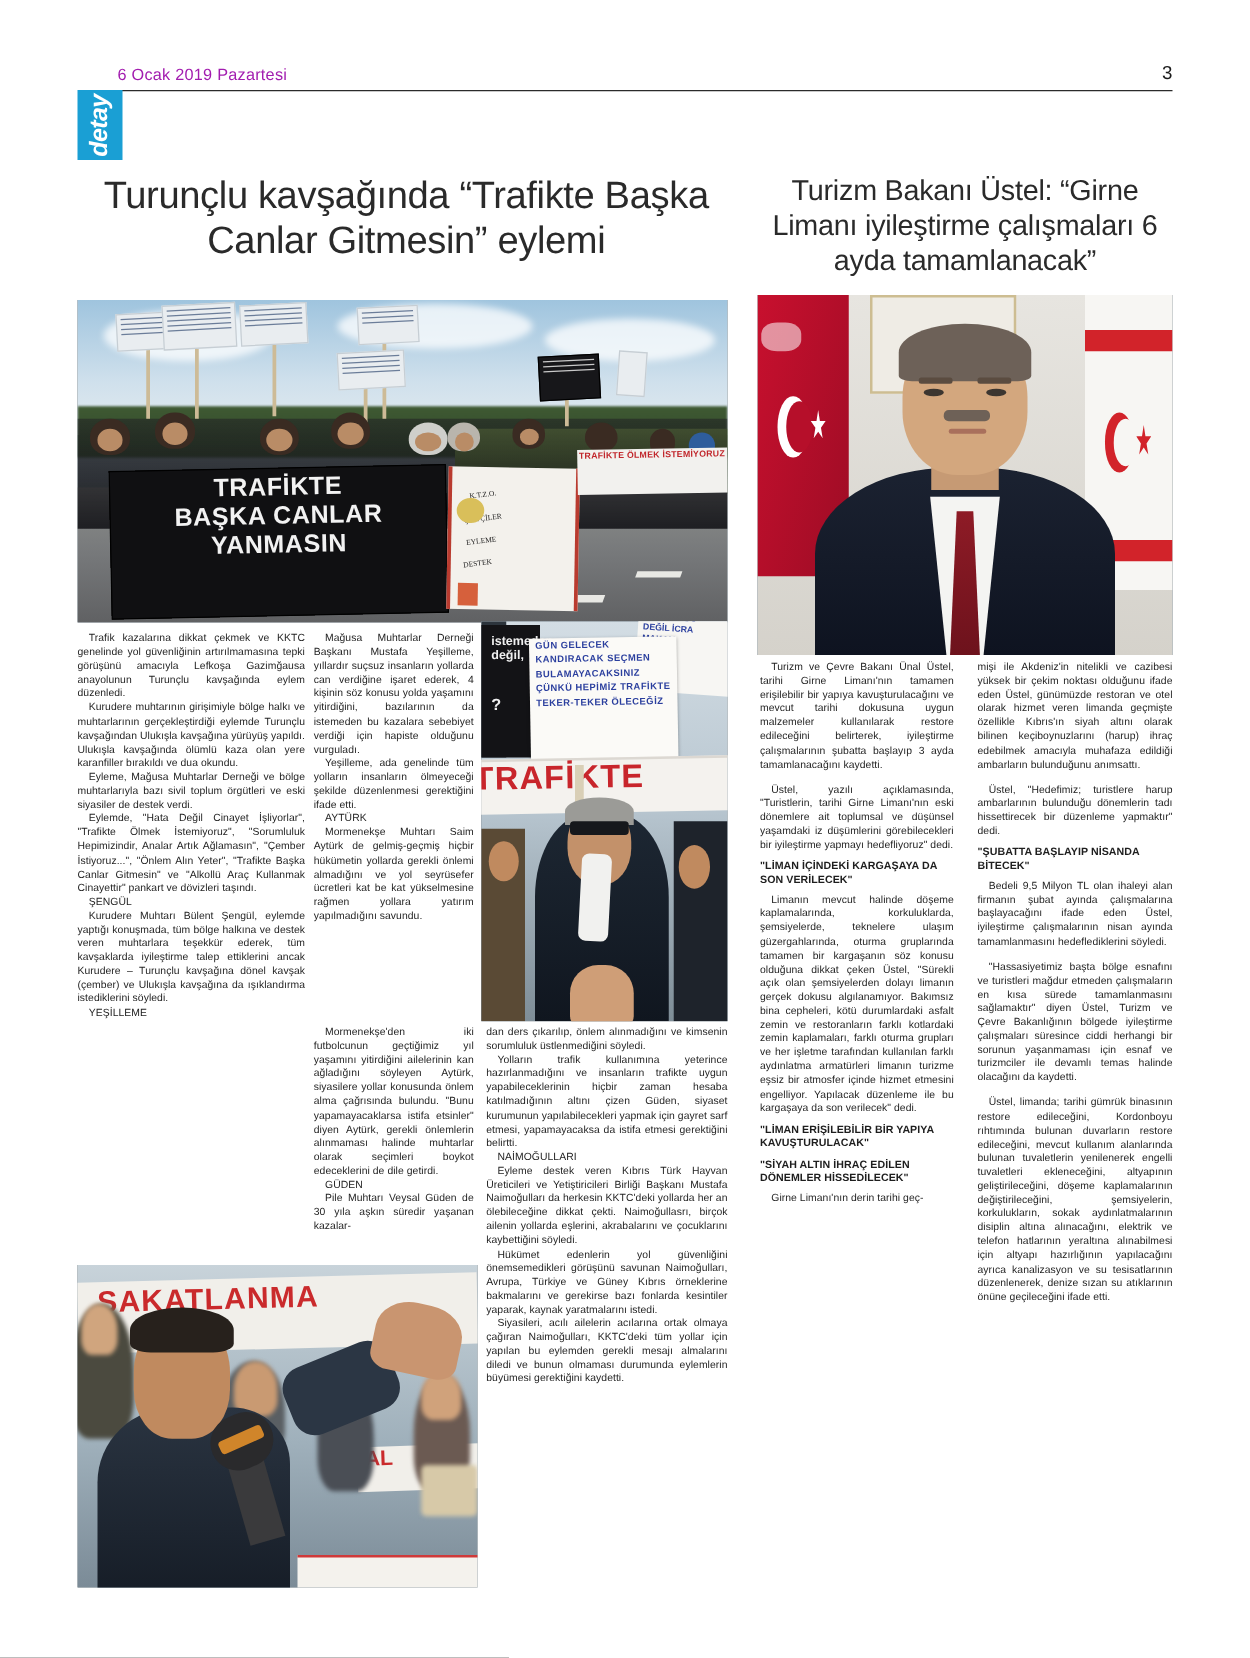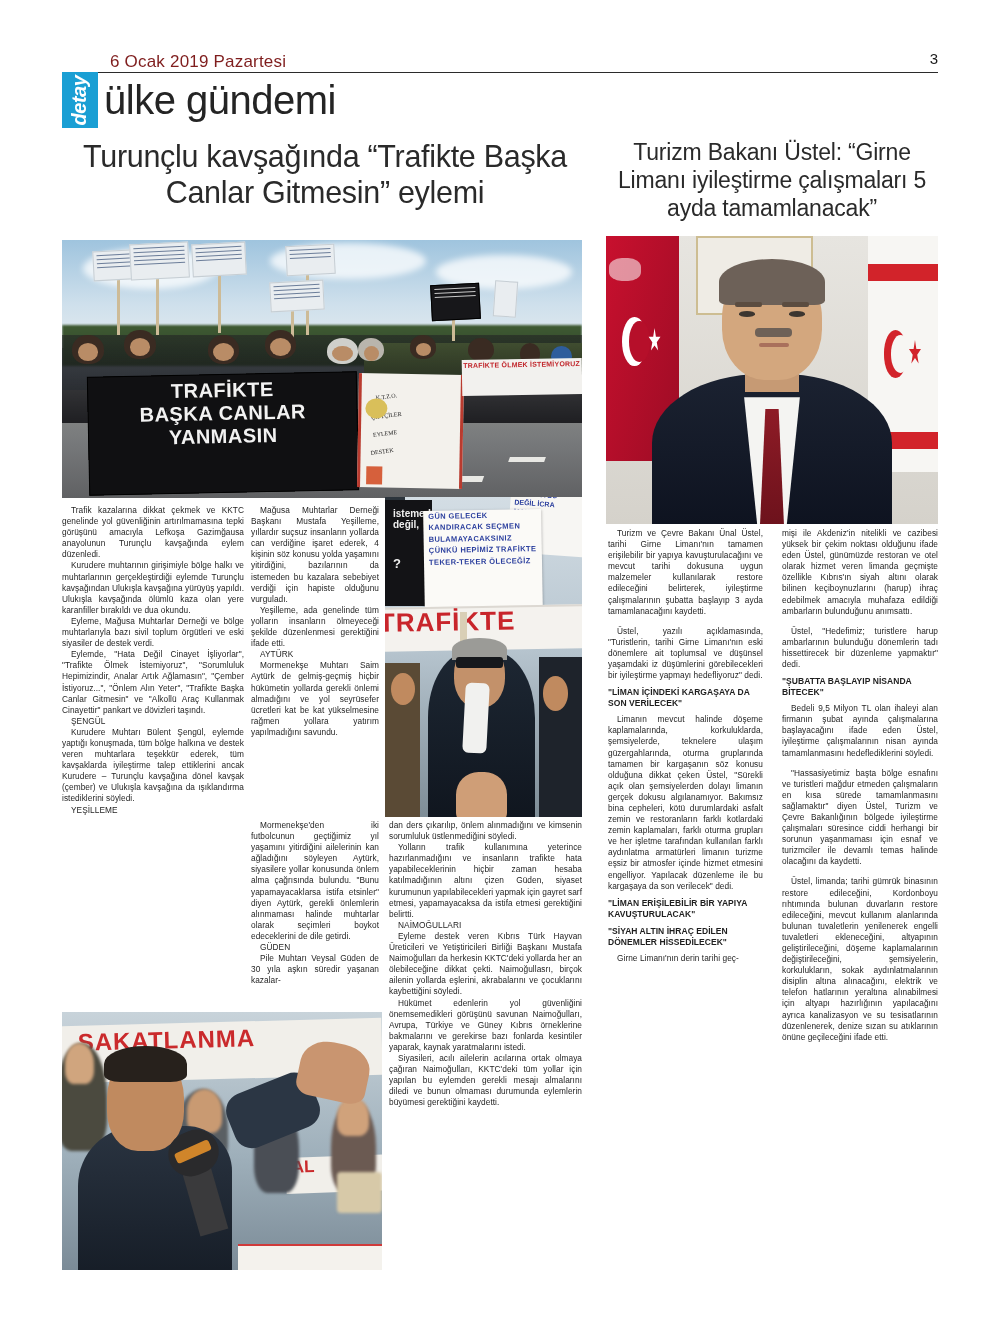--- a/index.html
+++ b/index.html
@@ -13,21 +13,21 @@
     margin:0 auto;
     overflow:hidden;
   }
 
   
   .masthead{
     position:absolute;left:62px;top:52px;width:876px;height:26px;
   }
   .dateline{
     position:absolute;left:32px;top:0;
-    font-size:17px;color:#7f1d1d;letter-spacing:.2px;margin-left:16px;
+    font-size:13px;color:#a21caf;letter-spacing:.2px;
   }
   .pagenum{
     position:absolute;right:0;top:-2px;
     font-size:15px;color:#1a1a1a;
   }
   .rule{
     position:absolute;left:32px;right:0;top:20px;height:1px;background:#2b2b2b;
   }
 
   .logo{
@@ -238,24 +238,23 @@
 
   <div class="masthead">
     <div class="dateline">6  Ocak 2019 Pazartesi</div>
     <div class="pagenum">3</div>
     <div class="rule"></div>
   </div>
 
   <div class="logo">
     <span>detay</span>
   </div>
-  <div class="section-title">ülke gündemi</div>
 
   <div class="hl-left">Turunçlu kavşağında “Trafikte Başka Canlar Gitmesin” eylemi</div>
-  <div class="hl-right">Turizm Bakanı Üstel: “Girne Limanı iyileştirme çalışmaları 5 ayda tamamlanacak”</div>
+  <div class="hl-right">Turizm Bakanı Üstel: “Girne Limanı iyileştirme çalışmaları 6 ayda tamamlanacak”</div>
 
   <div class="photo" id="photo-protest">
     <div class="sky"></div>
     <div class="cloudy" style="left:4%;top:3%;width:26%;height:16%;"></div>
     <div class="cloudy" style="left:40%;top:1%;width:30%;height:14%;"></div>
     <div class="cloudy" style="left:72%;top:6%;width:26%;height:13%;"></div>
     <div class="treeline"></div>
     <div class="field"></div>
     <div class="road"></div>
     <div class="roadline" style="left:72%;bottom:6%;width:9%;height:2.5%;"></div>
@@ -462,21 +461,21 @@
   </div>
 
   <div class="col" id="col2b">
     <p>Mormenekşe'den iki futbolcunun geçtiğimiz yıl yaşamını yitirdiğini ailelerinin kan ağladığını söyleyen Aytürk, siyasilere yollar konusunda önlem alma çağrısında bulundu. "Bunu yapamayacaklarsa istifa etsinler" diyen Aytürk, gerekli önlemlerin alınmaması halinde muhtarlar olarak seçimleri boykot edeceklerini de dile getirdi.</p>
     <p class="subhead">GÜDEN</p>
     <p>Pile Muhtarı Veysal Güden de 30 yıla aşkın süredir yaşanan kazalar-</p>
   </div>
 
   <div class="col" id="col3">
     <p class="noindent">dan ders çıkarılıp, önlem alınmadığını ve kimsenin sorumluluk üstlenmediğini söyledi.</p>
-    <p>Yolların trafik kullanımına yeterince hazırlanmadığını ve insanların trafikte hata yapabileceklerinin hiçbir zaman hesaba katılmadığının altını çizen Güden, siyaset kurumunun yapılabilecekleri yapmak için gayret sarf etmesi, yapamayacaksa da istifa etmesi gerektiğini belirtti.</p>
+    <p>Yolların trafik kullanımına yeterince hazırlanmadığını ve insanların trafikte uygun yapabileceklerinin hiçbir zaman hesaba katılmadığının altını çizen Güden, siyaset kurumunun yapılabilecekleri yapmak için gayret sarf etmesi, yapamayacaksa da istifa etmesi gerektiğini belirtti.</p>
     <p class="subhead">NAİMOĞULLARI</p>
     <p>Eyleme destek veren Kıbrıs Türk Hayvan Üreticileri ve Yetiştiricileri Birliği Başkanı Mustafa Naimoğulları da herkesin KKTC'deki yollarda her an ölebileceğine dikkat çekti. Naimoğullasrı, birçok ailenin yollarda eşlerini, akrabalarını ve çocuklarını kaybettiğini söyledi.</p>
     <p>Hükümet edenlerin yol güvenliğini önemsemedikleri görüşünü savunan Naimoğulları, Avrupa, Türkiye ve Güney Kıbrıs örneklerine bakmalarını ve gerekirse bazı fonlarda kesintiler yaparak, kaynak yaratmalarını istedi.</p>
     <p>Siyasileri, acılı ailelerin acılarına ortak olmaya çağıran Naimoğulları, KKTC'deki tüm yollar için yapılan bu eylemden gerekli mesajı almalarını diledi ve bunun olmaması durumunda eylemlerin büyümesi gerektiğini kaydetti.</p>
   </div>
 
   <div class="col" id="col4">
     <p>Turizm ve Çevre Bakanı Ünal Üstel, tarihi Girne Limanı'nın tamamen erişilebilir bir yapıya kavuşturulacağını ve mevcut tarihi dokusuna uygun malzemeler kullanılarak restore edileceğini belirterek, iyileştirme çalışmalarının şubatta başlayıp 3 ayda tamamlanacağını kaydetti.</p>
     <p style="margin-top:9px;">Üstel, yazılı açıklamasında, "Turistlerin, tarihi Girne Limanı'nın eski dönemlere ait toplumsal ve düşünsel yaşamdaki iz düşümlerini görebilecekleri bir iyileştirme yapmayı hedefliyoruz" dedi.</p>
     <p class="bold-sub">"LİMAN İÇİNDEKİ KARGAŞAYA DA SON VERİLECEK"</p>

